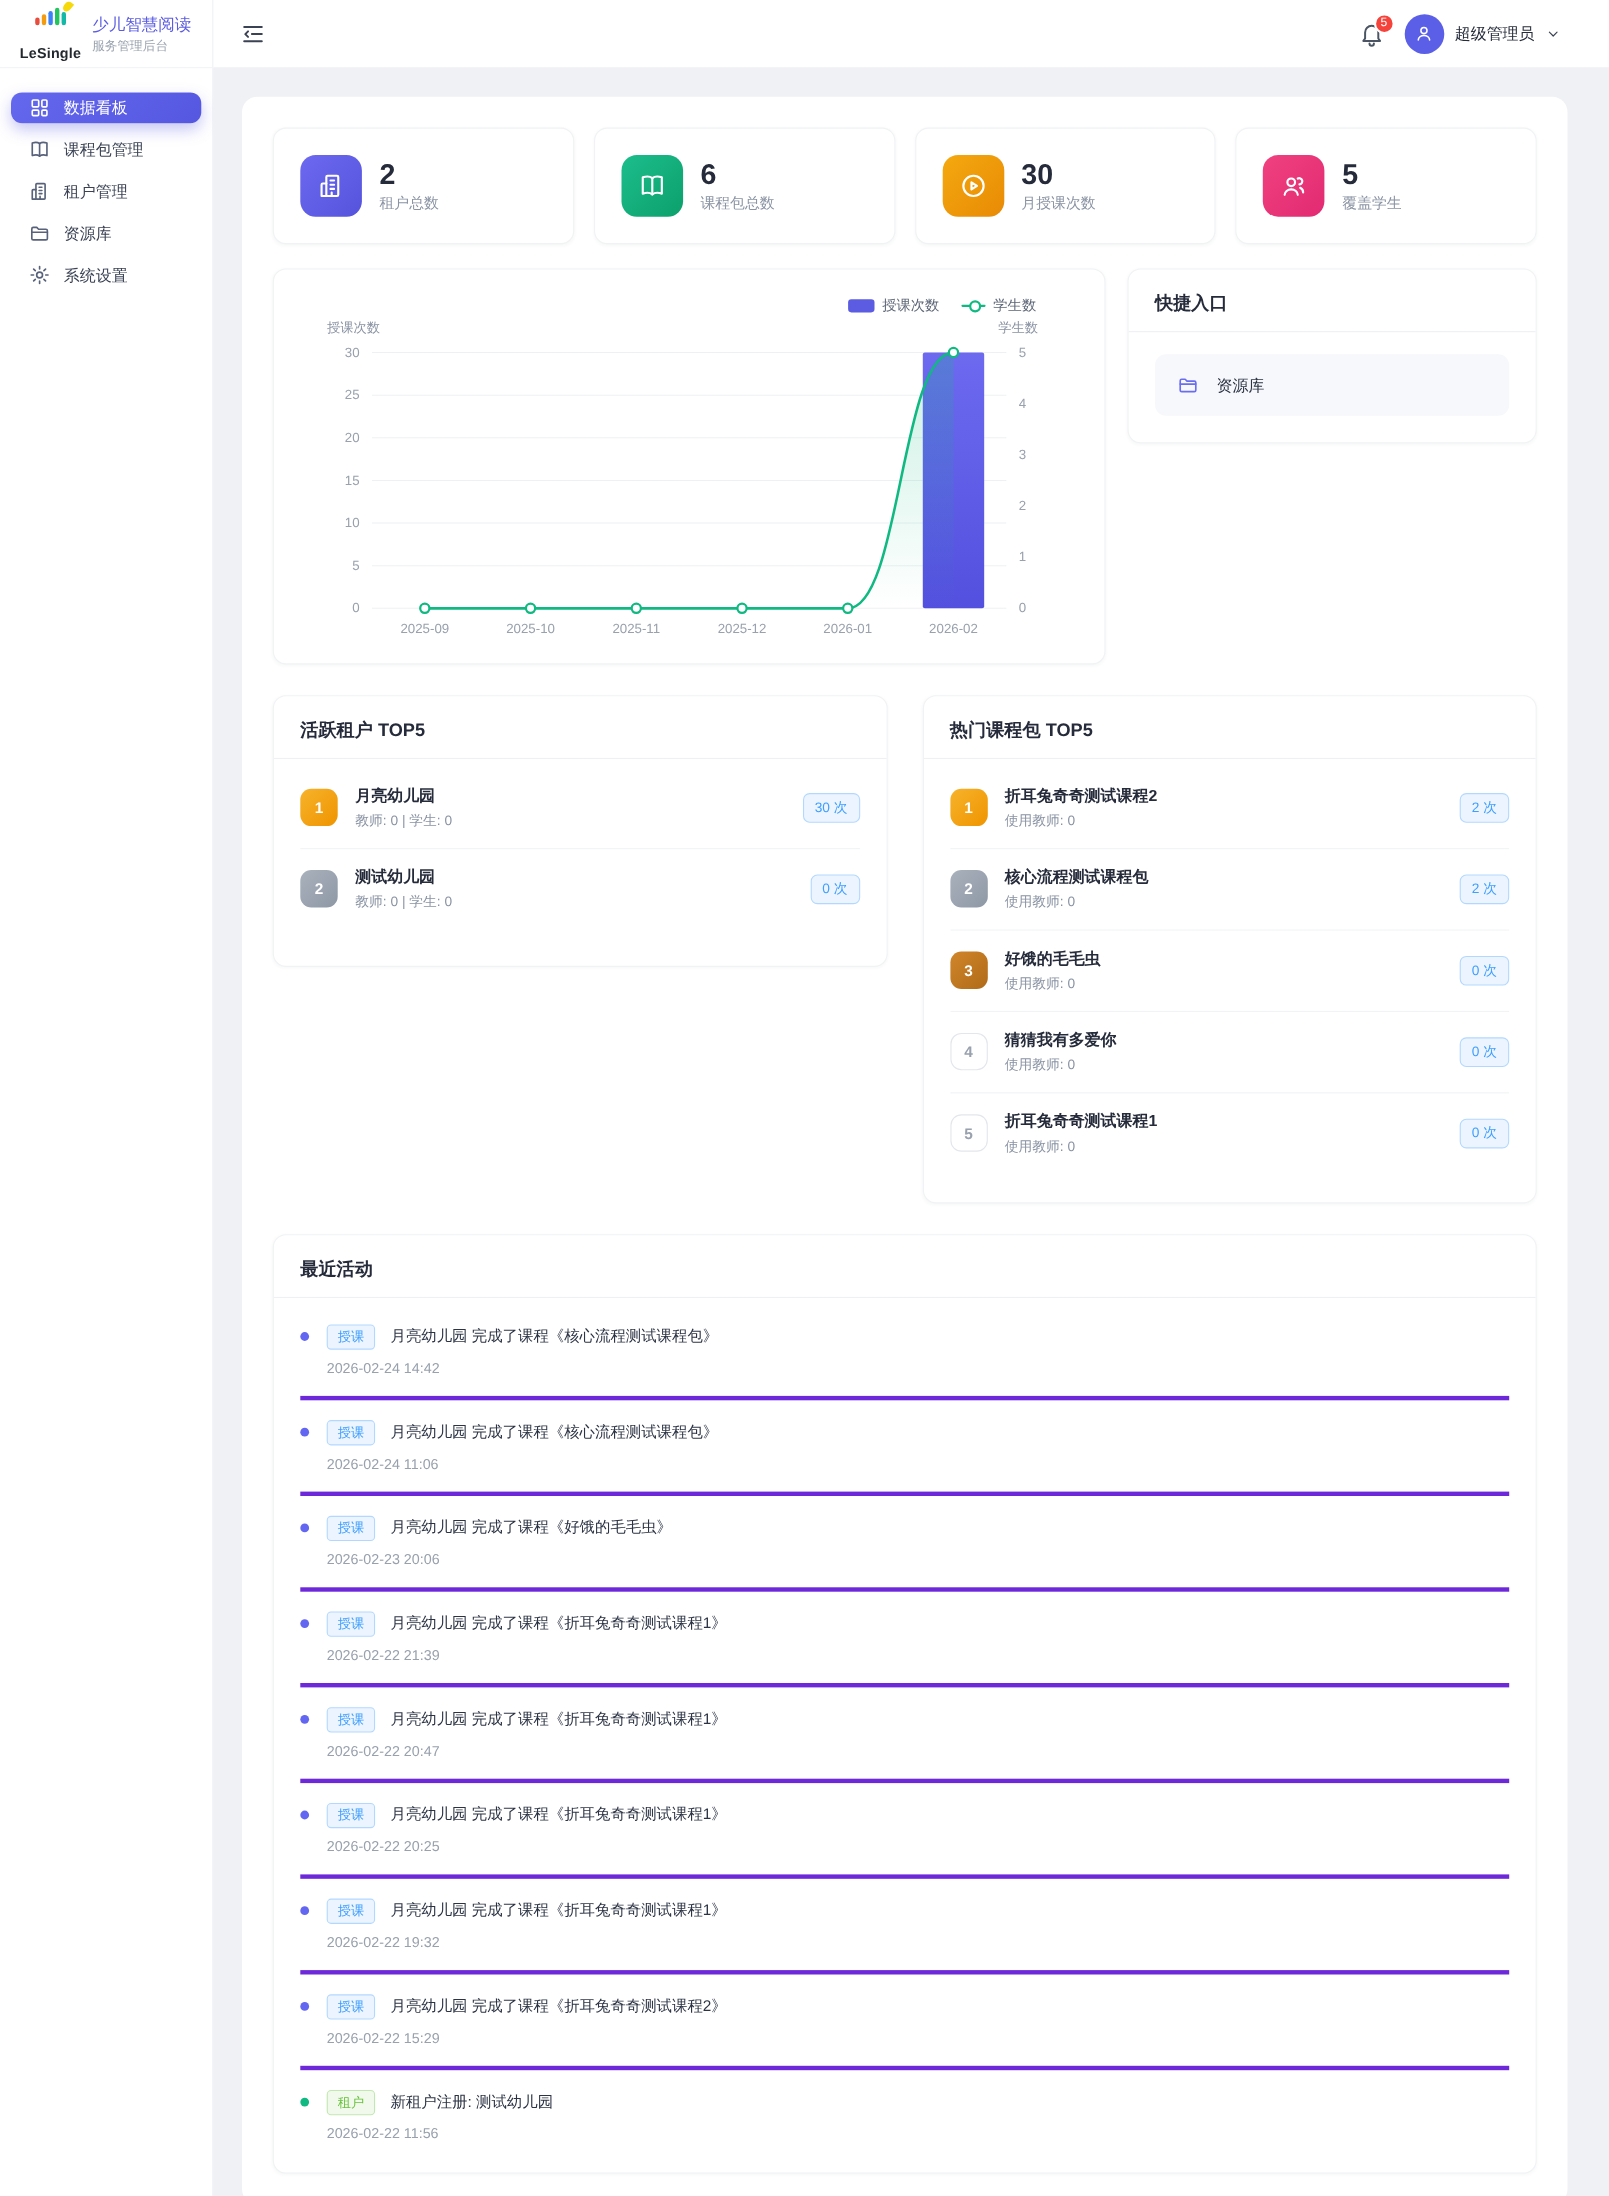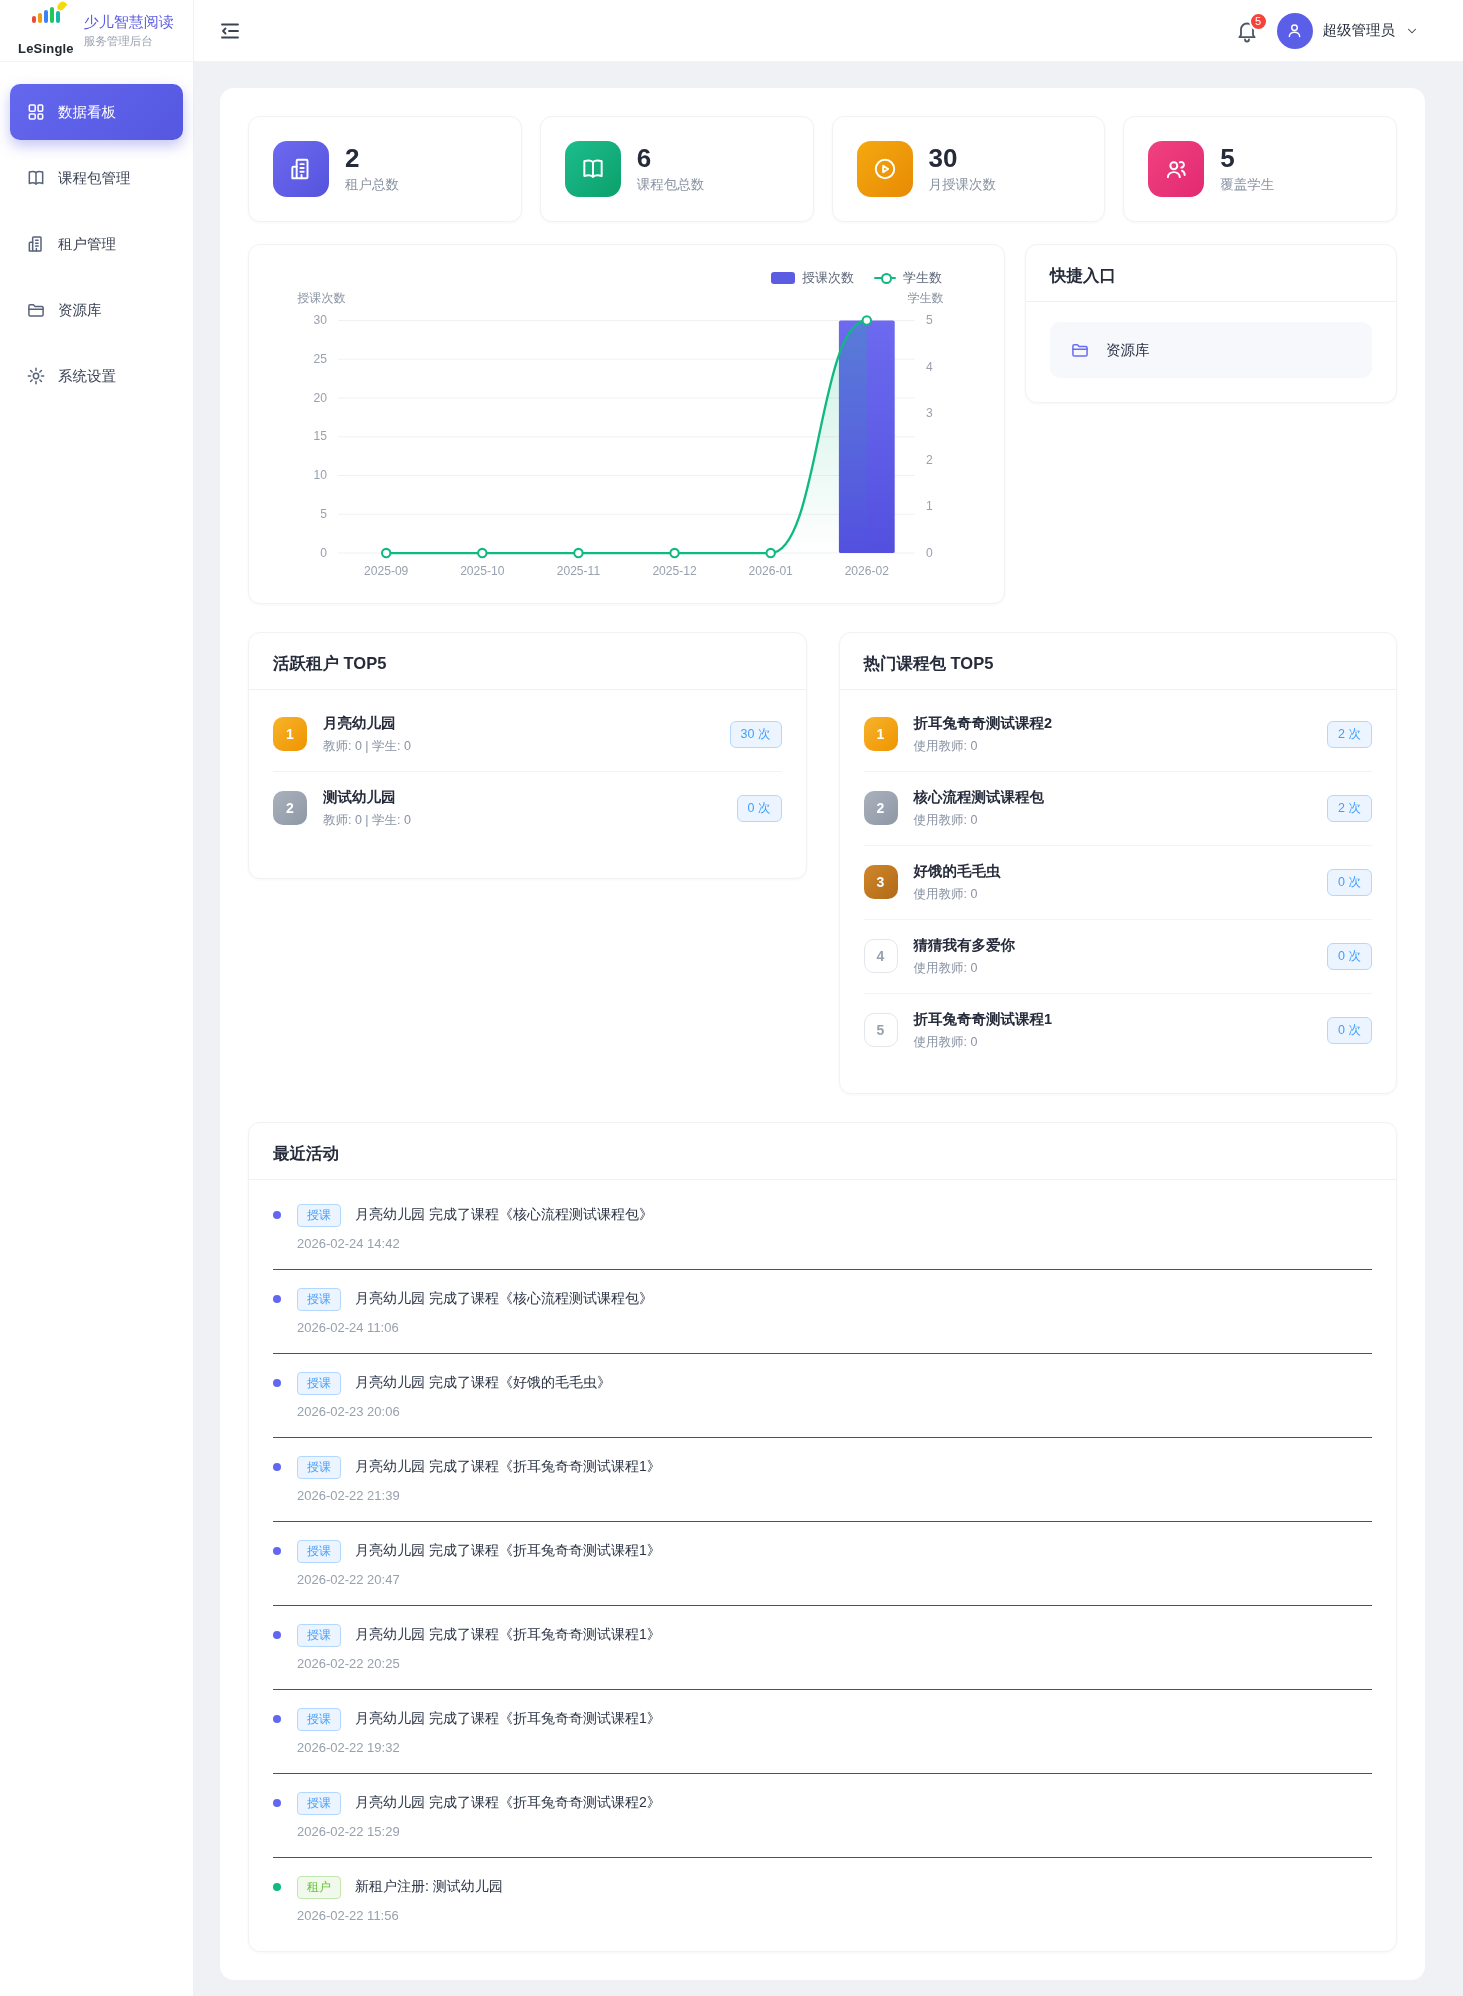--- a/index.html
+++ b/index.html
@@ -16,21 +16,21 @@
   .brand-logo { display:flex; flex-direction:column; align-items:center; }
   .logo-bars { display:flex; align-items:flex-end; gap:2px; height:18px; position:relative; }
   .logo-bars i { display:block; width:4px; border-radius:2px; }
   .logo-leaf { position:absolute; right:-5px; top:-4px; width:7px; height:10px; border-radius:70% 0 70% 70%; background:#f5d90a; transform:rotate(40deg); }
   .logo-text { font-size:13px; font-weight:700; color:#23292f; margin-top:18px; letter-spacing:.2px; }
   .brand-titles { display:flex; flex-direction:column; gap:2px; }
   .brand-title { color:#5b5ce2; font-weight:400; font-size:15px; }
   .brand-subtitle { color:#9aa3b0; font-size:11.5px; }
 
   .nav { padding:22px 10px; display:flex; flex-direction:column; gap:10px; }
-  .nav-item { display:flex; align-items:center; gap:12px; padding:18px 16px; border-radius:10px; color:#3a4254; font-size:14.5px; cursor:pointer; }
+  .nav-item { display:flex; align-items:center; gap:12px; padding:4px 16px; border-radius:10px; color:#3a4254; font-size:14.5px; cursor:pointer; }
   .nav-item .ic { width:20px; height:20px; display:inline-flex; color:#58627a; }
   .nav-item.active { background:linear-gradient(135deg,#6468ee,#5557e0); color:#fff; box-shadow:0 6px 14px rgba(91,92,226,.35); }
   .nav-item.active .ic { color:#fff; }
   .ic svg { width:100%; height:100%; display:block; }
 
   
   .right-col { flex:1; display:flex; flex-direction:column; min-width:0; }
   .topbar { height:62px; background:#fff; border-bottom:1px solid #f2f3f6; display:flex; align-items:center; padding:0 44px 0 24px; }
   .fold-btn { width:24px; height:24px; color:#3a4254; cursor:pointer; }
   .topbar-right { margin-left:auto; display:flex; align-items:center; gap:18px; }
@@ -80,21 +80,21 @@
   .rank-n { background:#fff; border:1px solid #e3e6ea; color:#98a1ad; }
   .rank-info { flex:1; min-width:0; }
   .rank-name { font-size:14.5px; color:#252b3a; font-weight:600; }
   .rank-meta { font-size:12.5px; color:#8a93a3; margin-top:5px; }
   .count-badge { font-size:12.5px; color:#409eff; background:#ecf5ff; border:1px solid #b3d8ff; border-radius:6px; padding:4px 10px; white-space:nowrap; }
   .tenant-card .rank-list { min-height:188px; }
 
   
   .row4 { margin-top:28px; }
   .act-list { padding:6px 24px 10px; }
-  .act-row { display:flex; gap:16px; padding:18px 0; border-bottom:1px solid #6d28d9; }
+  .act-row { display:flex; gap:16px; padding:18px 0; border-bottom:4px solid #6d28d9; }
   .act-row:last-child { border-bottom:none; }
   .dot { width:8px; height:8px; border-radius:50%; margin-top:7px; flex-shrink:0; }
   .dot-class { background:#6366f1; }
   .dot-tenant { background:#10b981; }
   .act-line1 { display:flex; align-items:center; gap:14px; }
   .type-badge { font-size:12px; padding:2px 9px; border-radius:4px; border:1px solid; }
   .type-class { color:#409eff; background:#ecf5ff; border-color:#b3d8ff; }
   .type-tenant { color:#67c23a; background:#f0f9eb; border-color:#c2e7b0; }
   .act-text { font-size:14px; color:#2b3344; }
   .act-time { font-size:13px; color:#98a1ad; margin-top:9px; }

